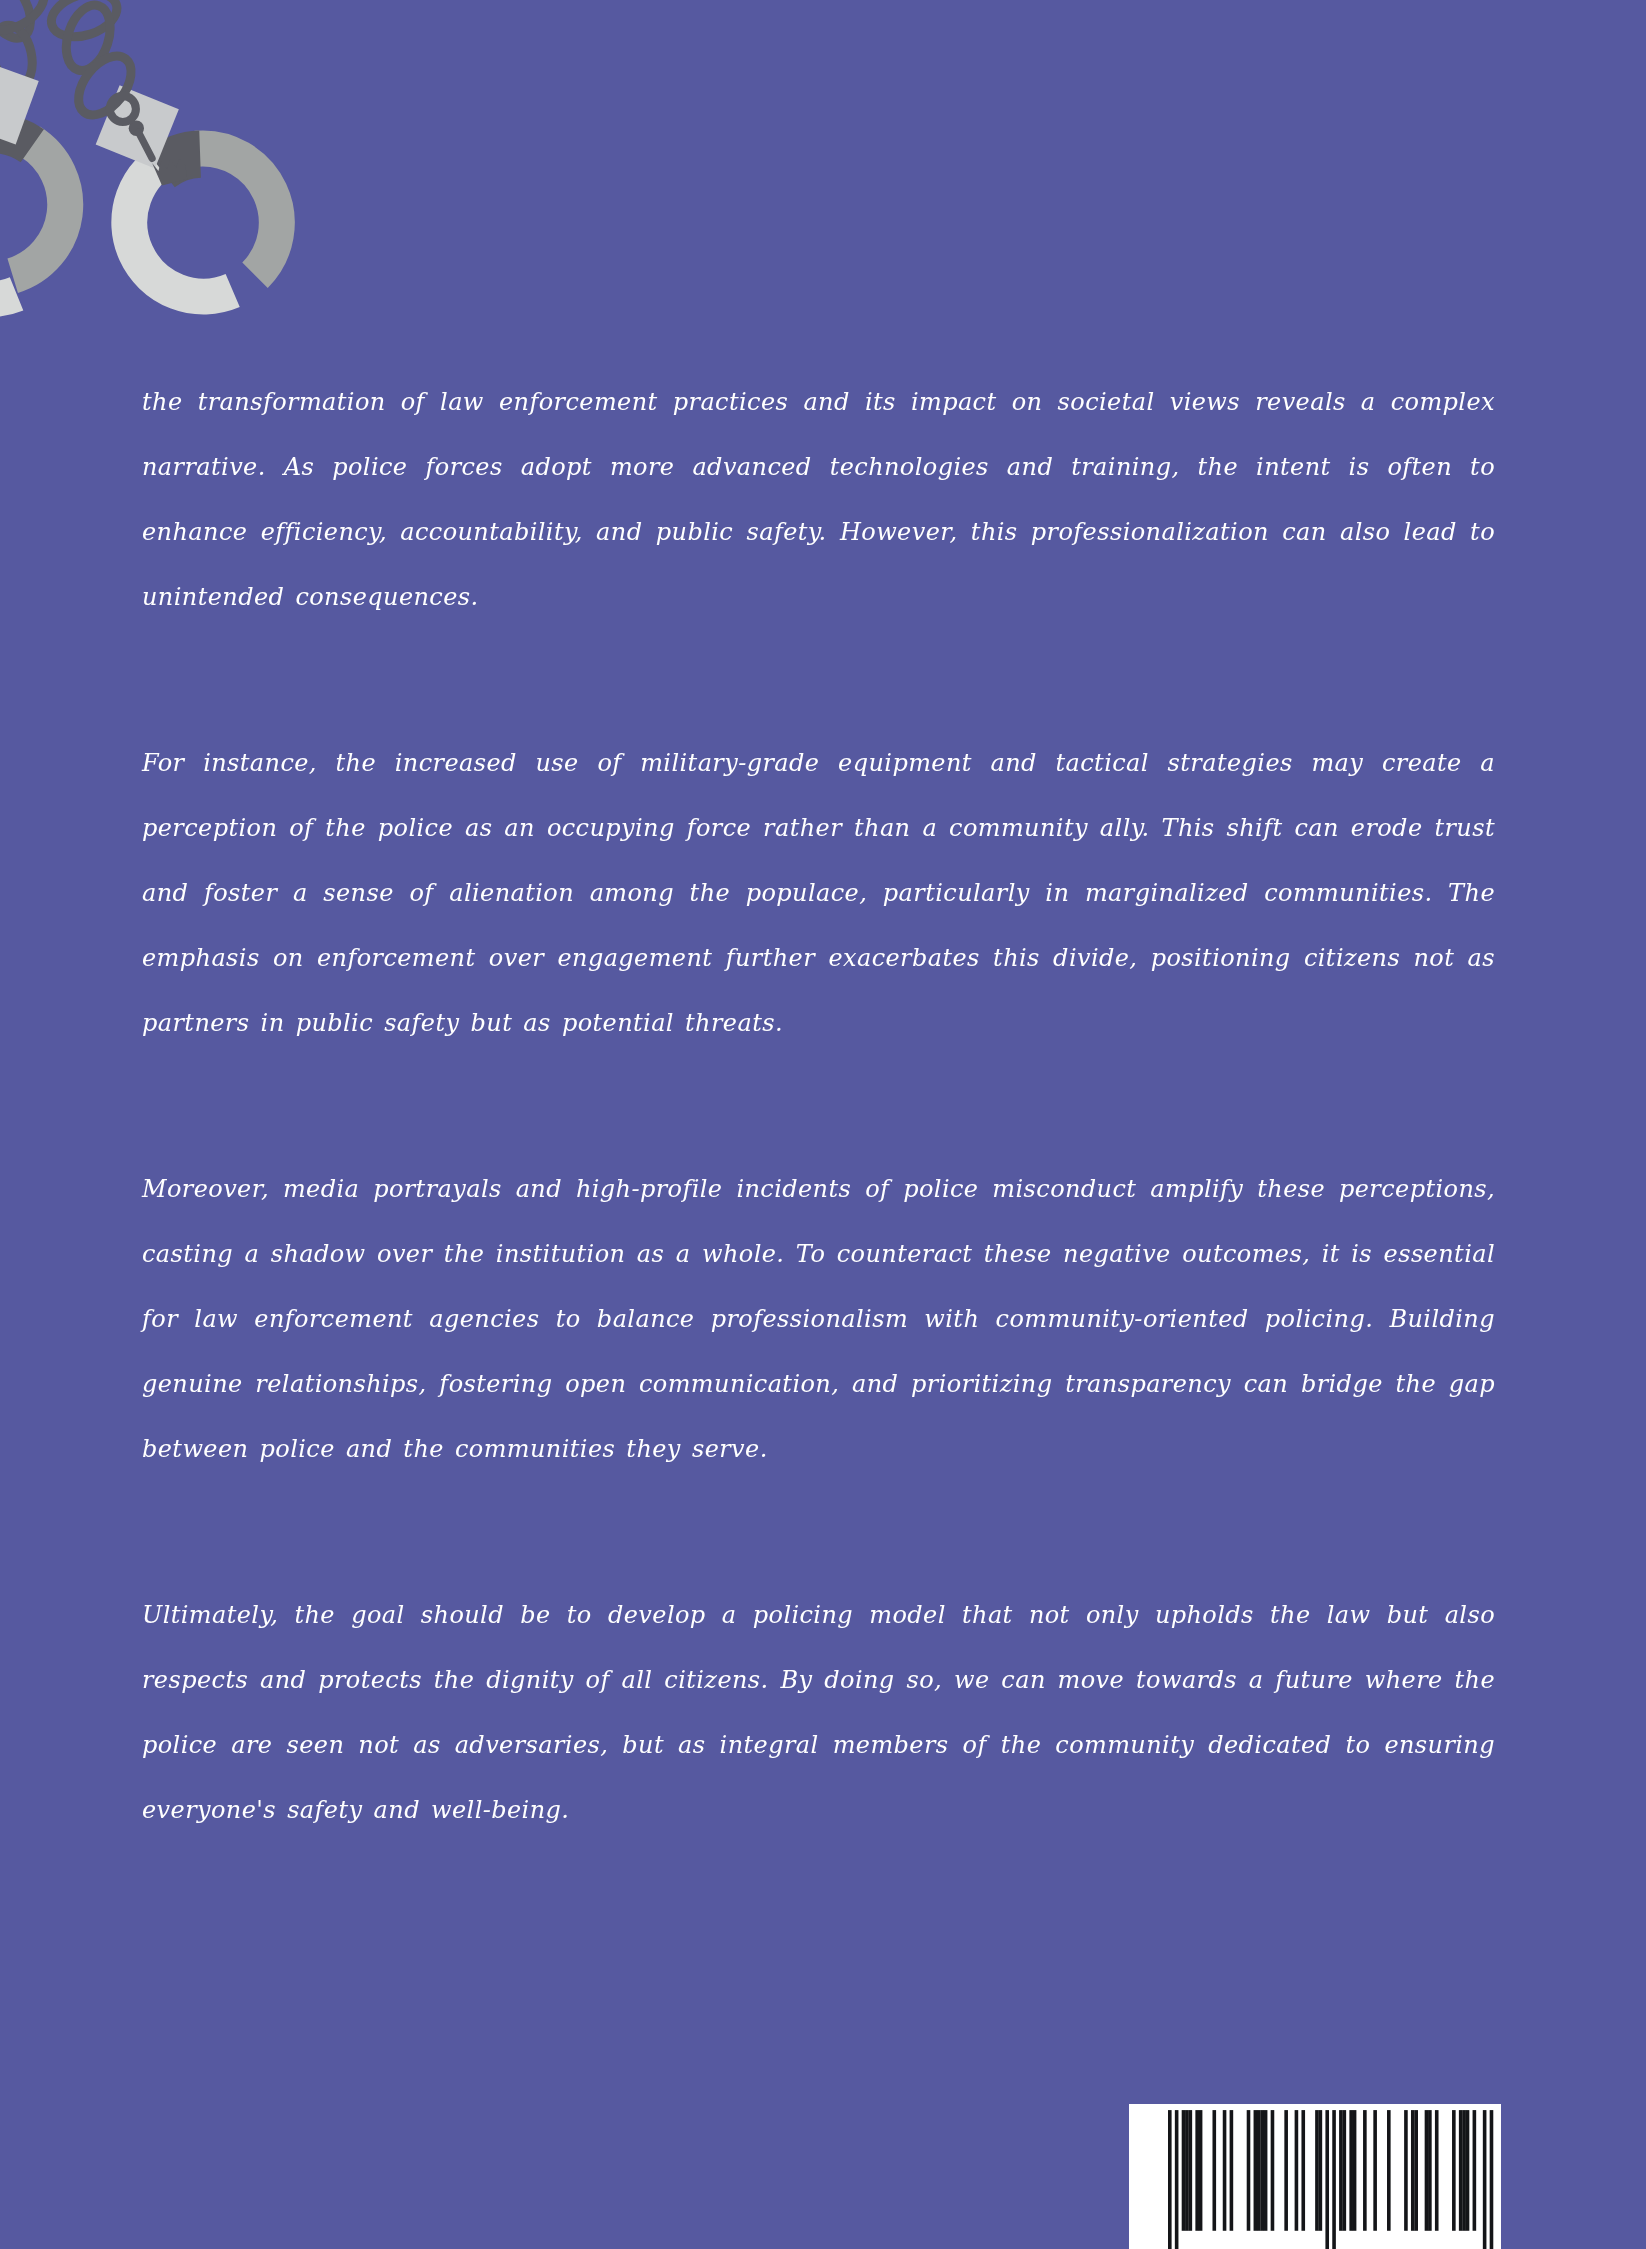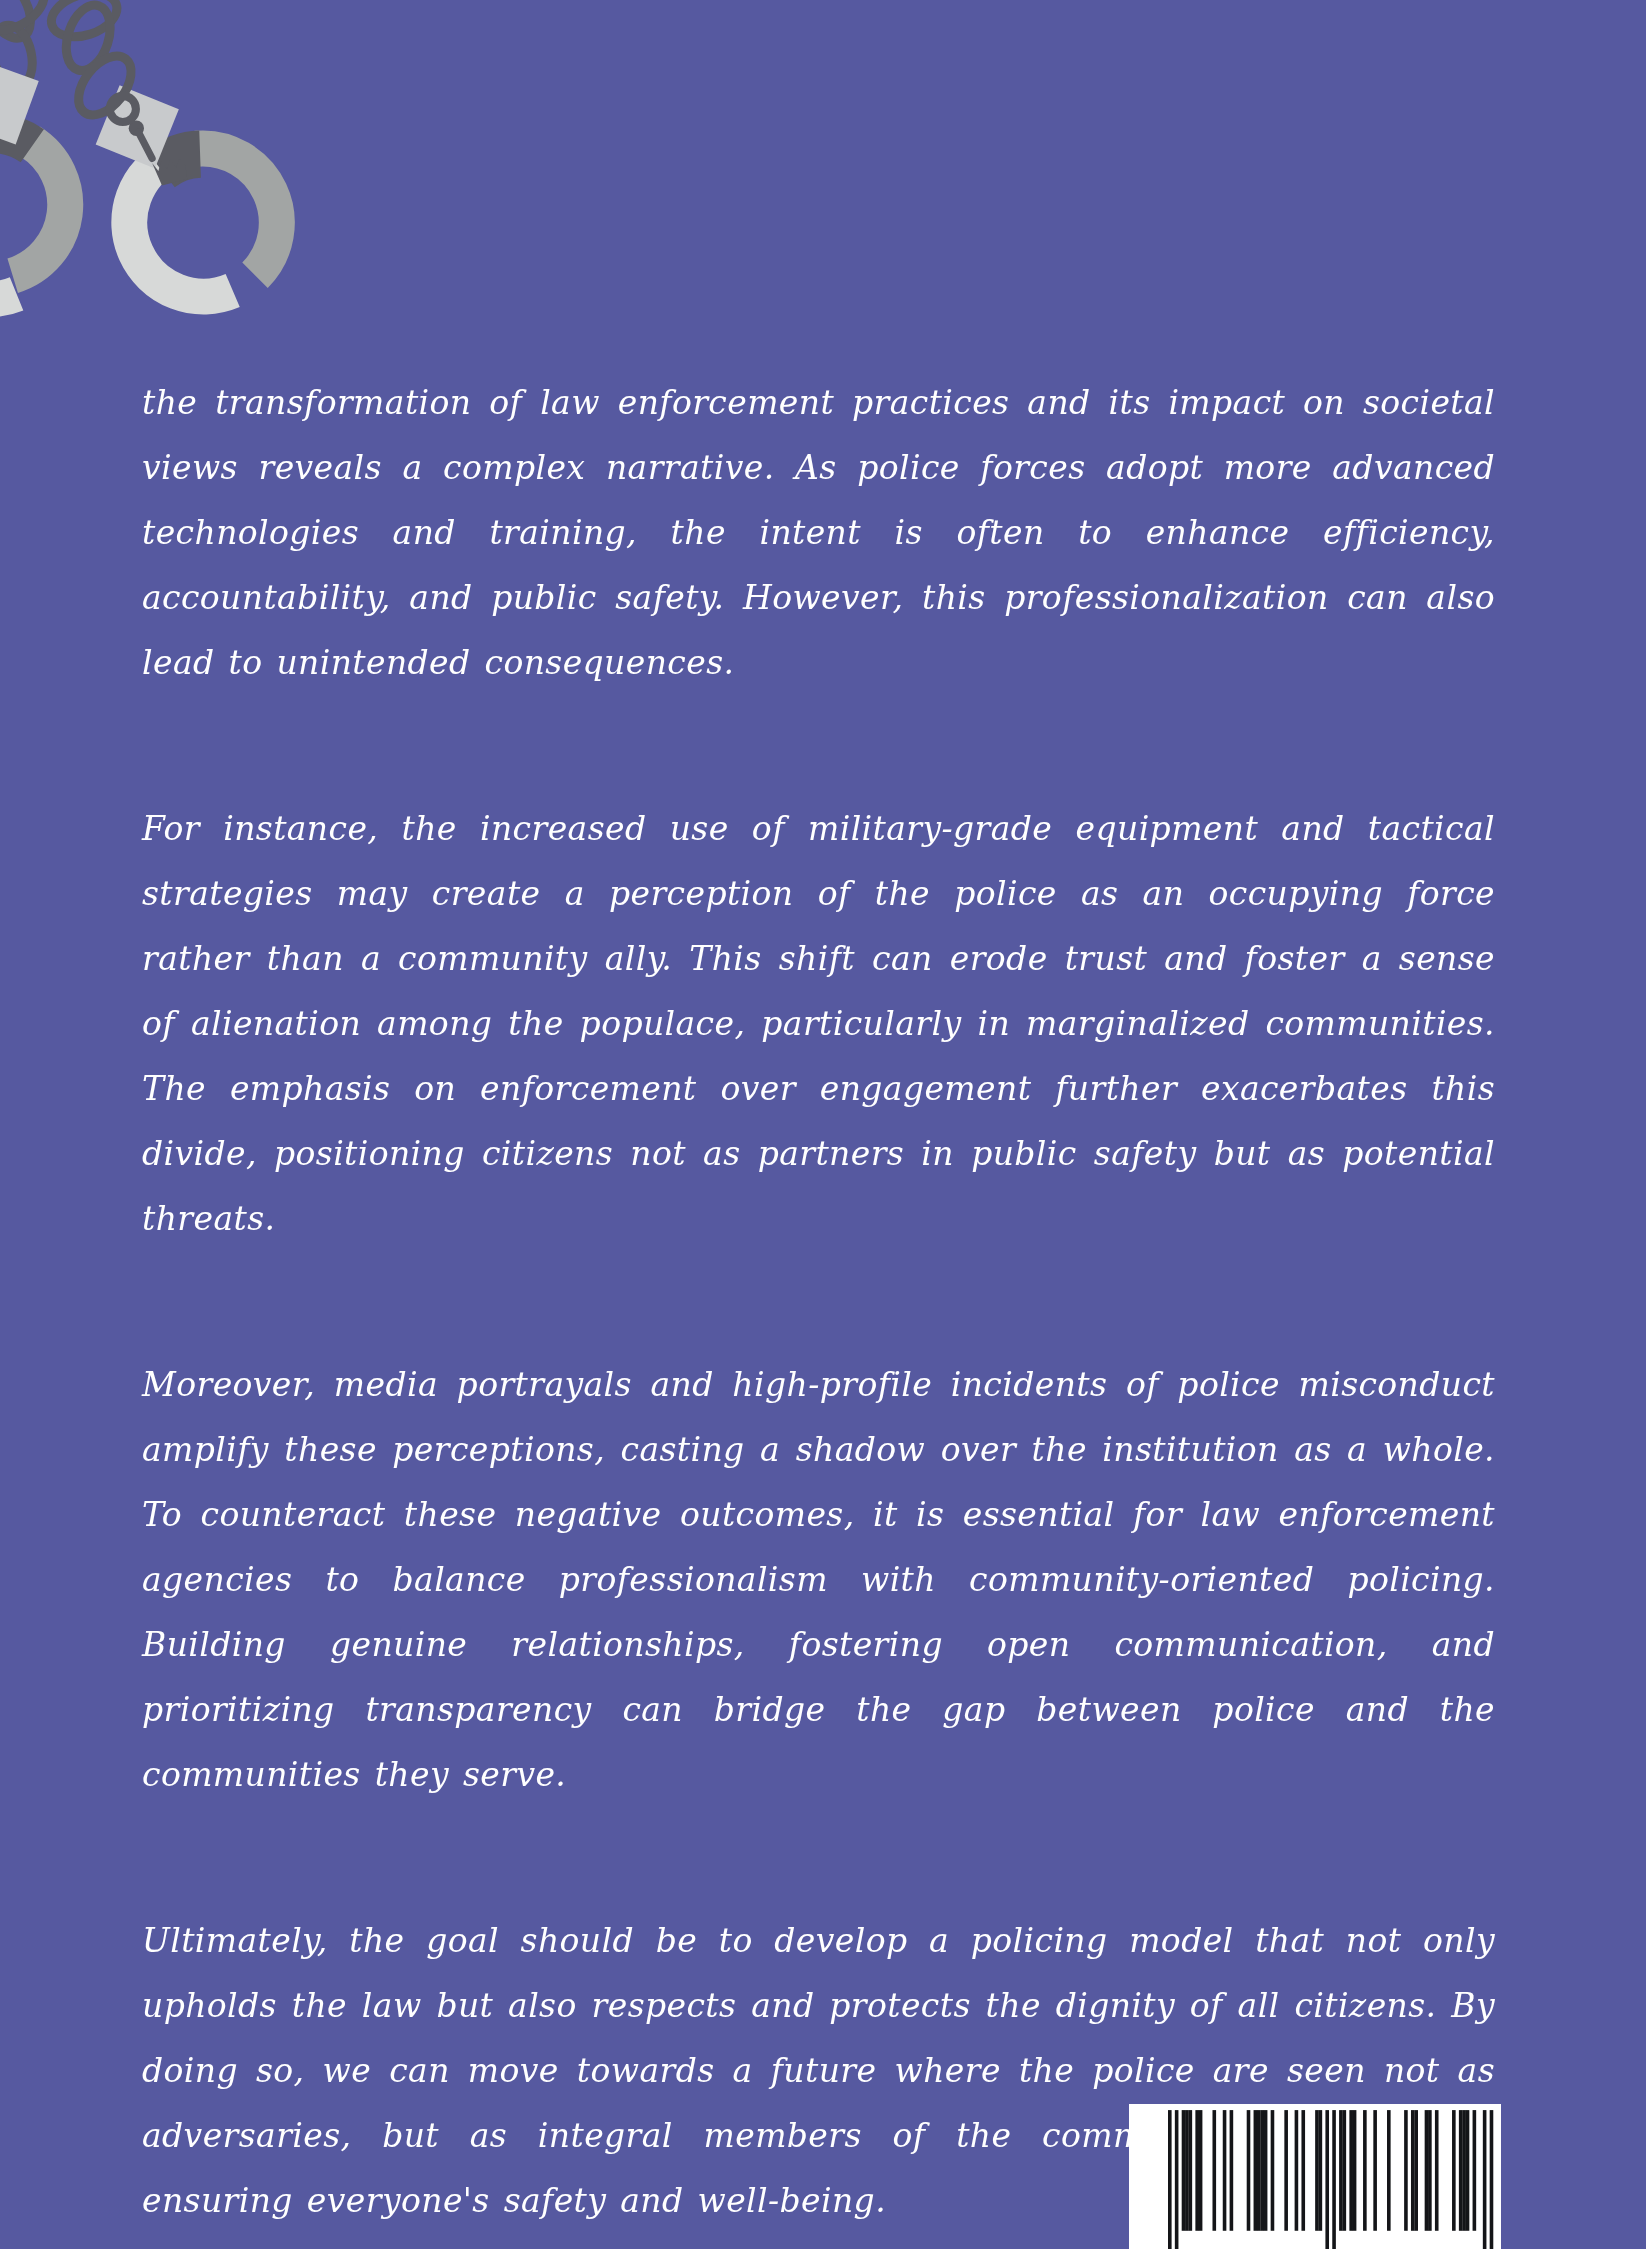--- a/index.html
+++ b/index.html
@@ -6,21 +6,21 @@
   body{
     width:1647px;height:2487px;position:relative;overflow:hidden;
     background:#5659a0;
     font-family:"DejaVu Serif", serif;
   }
   .cover{position:absolute;inset:0}
   .cuffs-svg{position:absolute;left:0;top:0}
   .cover-text{
     position:absolute;left:142px;right:152px;top:370px;
     color:#ffffff;font-style:italic;
-    font-size:33px;line-height:65px;
+    font-size:24px;line-height:65px;
     text-align:justify;word-spacing:3.1px;letter-spacing:0.4px;
   }
   .cover-text p{margin:0 0 101px 0}
   .cover-text p:last-child{margin-bottom:0}
   .barcode{
     position:absolute;left:1129px;top:2104px;width:372px;height:176px;
     background:#ffffff;
   }
   .barcode-bars{position:absolute;left:39px;top:6.3px}
   .bc-digit{

